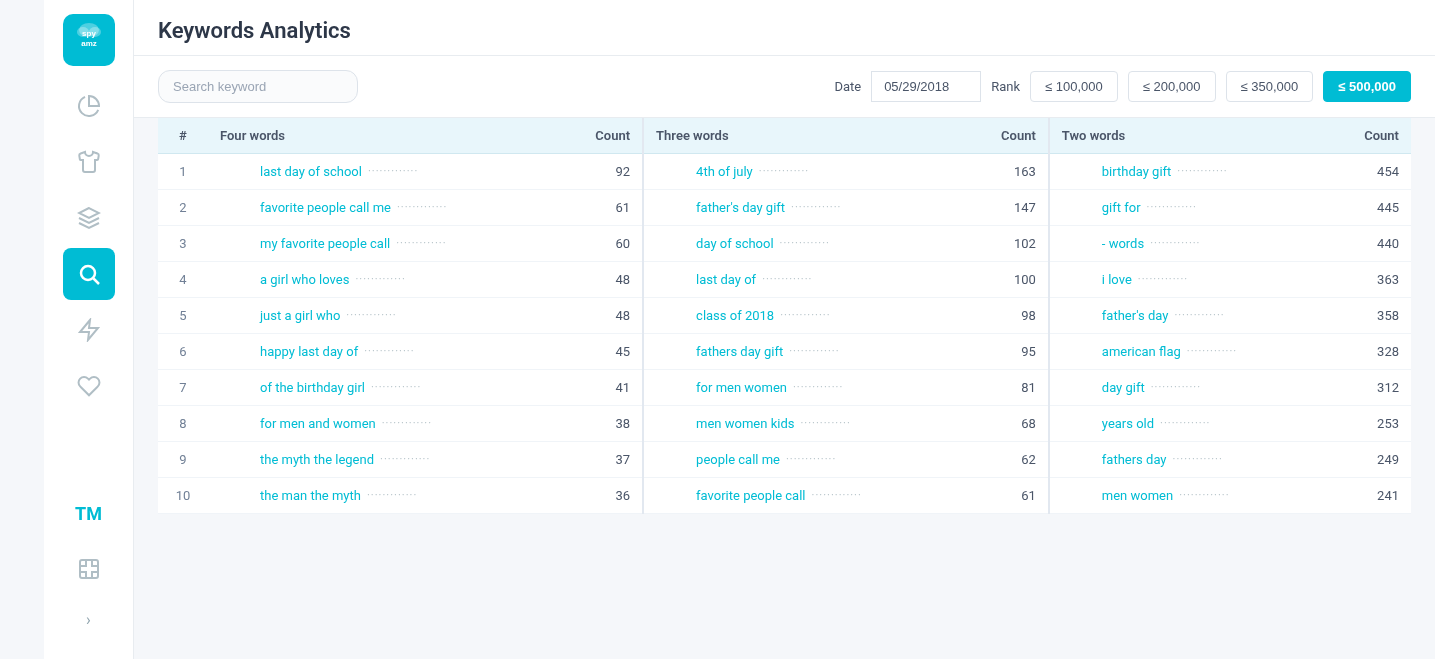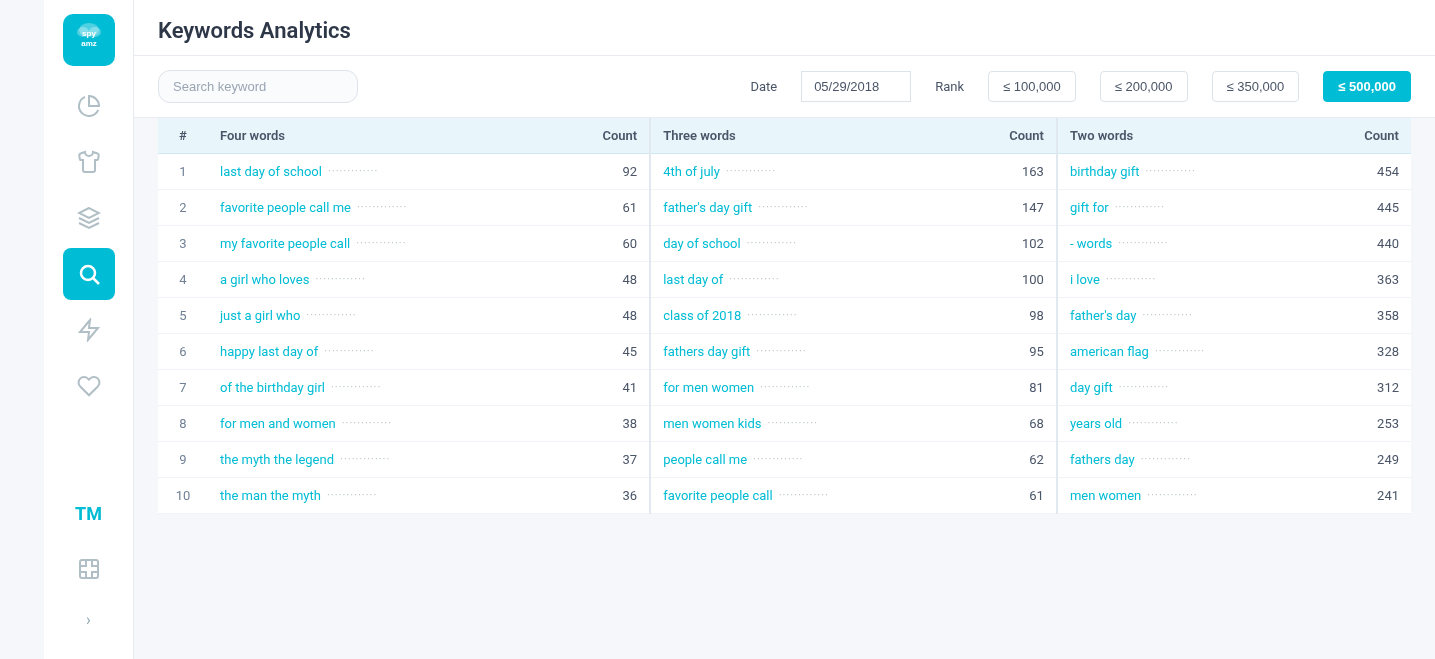--- a/index.html
+++ b/index.html
@@ -112,21 +112,21 @@
       font-size: 13px;
       color: #9aa5b4;
       outline: none;
       background: #fafbfc;
     }
     .search-input::placeholder { color: #9aa5b4; }
     .spacer { flex: 1; }
     .controls-right {
       display: flex;
       align-items: center;
-      gap: 24px;
+      gap: 10px;
     }
     .ctrl-label {
       font-size: 13px;
       color: #4a5568;
     }
     .date-input {
       padding: 7px 12px;
       border: 1px solid #dde3ea;
       border-radius: 0;
       font-size: 13px;
@@ -197,20 +197,21 @@
     }
     tbody td.num-cell {
       text-align: center;
       color: #718096;
       font-size: 13px;
     }
     .keyword-link {
       color: #00bcd4;
       text-decoration: none;
       cursor: pointer;
+      margin-left: 40px;
     }
     .dotted-sep {
       color: #b0bec5;
       letter-spacing: 1px;
       margin: 0 4px;
       font-size: 11px;
     }
     .count-val {
       color: #4a5568;
       font-size: 13px;

